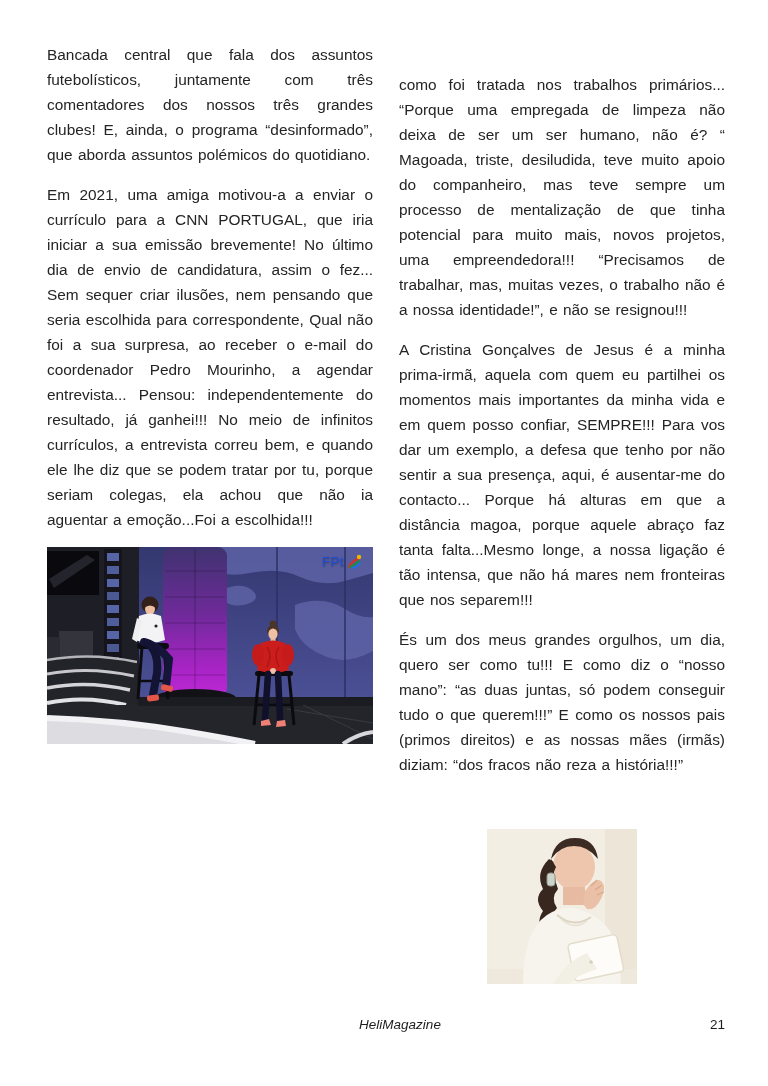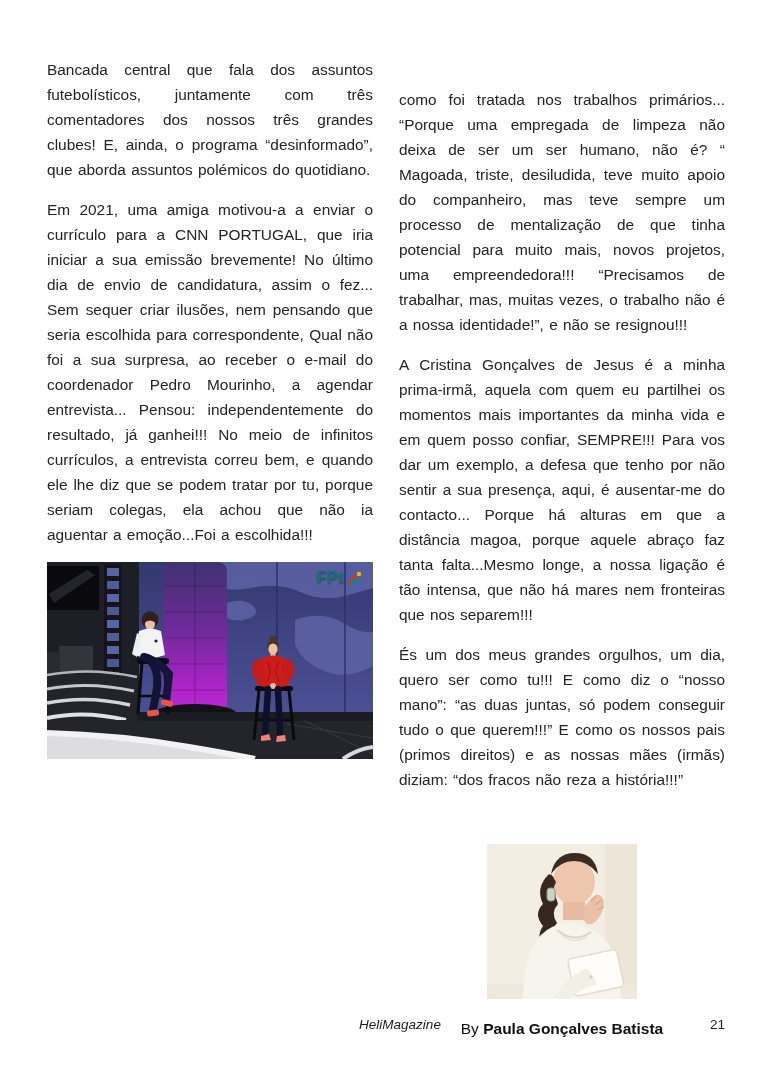--- a/index.html
+++ b/index.html
@@ -5,21 +5,21 @@
   html, body {
     margin: 0; padding: 0;
     width: 768px; height: 1086px;
     background: #ffffff;
     font-family: "Liberation Sans", sans-serif;
     color: #222222;
     overflow: hidden;
   }
   .page { position: relative; width: 768px; height: 1086px; background: #fff; }
 
-  .col { position: absolute; top: 57px; width: 326px; }
+  .col { position: absolute; top: 42px; width: 326px; }
   .col-left  { left: 47px; }
   .col-right { left: 399px; margin-top: 30px; }
 
   .col p {
     margin: 0 0 15px 0;
     font-size: 15.4px;
     line-height: 25px;
     text-align: justify;
     color: #242424;
     word-spacing: 1px;
@@ -31,21 +31,21 @@
     width: 326px; height: 197px;
     margin-top: 8px;
     overflow: hidden;
   }
   .studio-figure svg { display: block; }
   .fpt-logo {
     position: absolute; top: 7px; right: 10px;
     display: flex; align-items: center; gap: 2px;
   }
   .fpt-logo .fpt-text {
-    color: #0f766e; font-weight: bold; font-size: 16px; letter-spacing: 0.5px;
+    color: #1d4ed8; font-weight: normal; font-size: 13px; letter-spacing: 0.5px;
     text-shadow: 0 1px 2px rgba(0,0,0,.4);
   }
 
   .portrait-wrap { margin-top: 52px; text-align: center; }
   .portrait-wrap svg { display: inline-block; }
 
   .byline { margin-top: 17px; text-align: center; font-size: 15.5px; color: #111; }
   .byline .byline-author { font-weight: bold; }
 
   .footer-name {
@@ -224,22 +224,18 @@
 
         <g transform="rotate(-12 108 130)">
           <rect x="84" y="110" width="50" height="38" rx="4" fill="#fdfcf8" stroke="#e3dccb" stroke-width="1.5"></rect>
         </g>
 
         <path d="M66,155 Q80,132 100,124 L110,140 Q90,146 82,155 Z" fill="#f2efe5"></path>
         <circle cx="104" cy="133" r="1.8" fill="#d8cfbc"></circle>
       </svg>
     </div>
 
-    <div class="byline">
-      <span class="byline-prefix">By</span>
-      <span class="byline-author">Paula Gonçalves Batista</span>
-    </div>
   </div>
 
   <div class="footer-name">HeliMagazine</div>
   <div class="footer-page">21</div>
 
 </div>
 
 </body></html>

